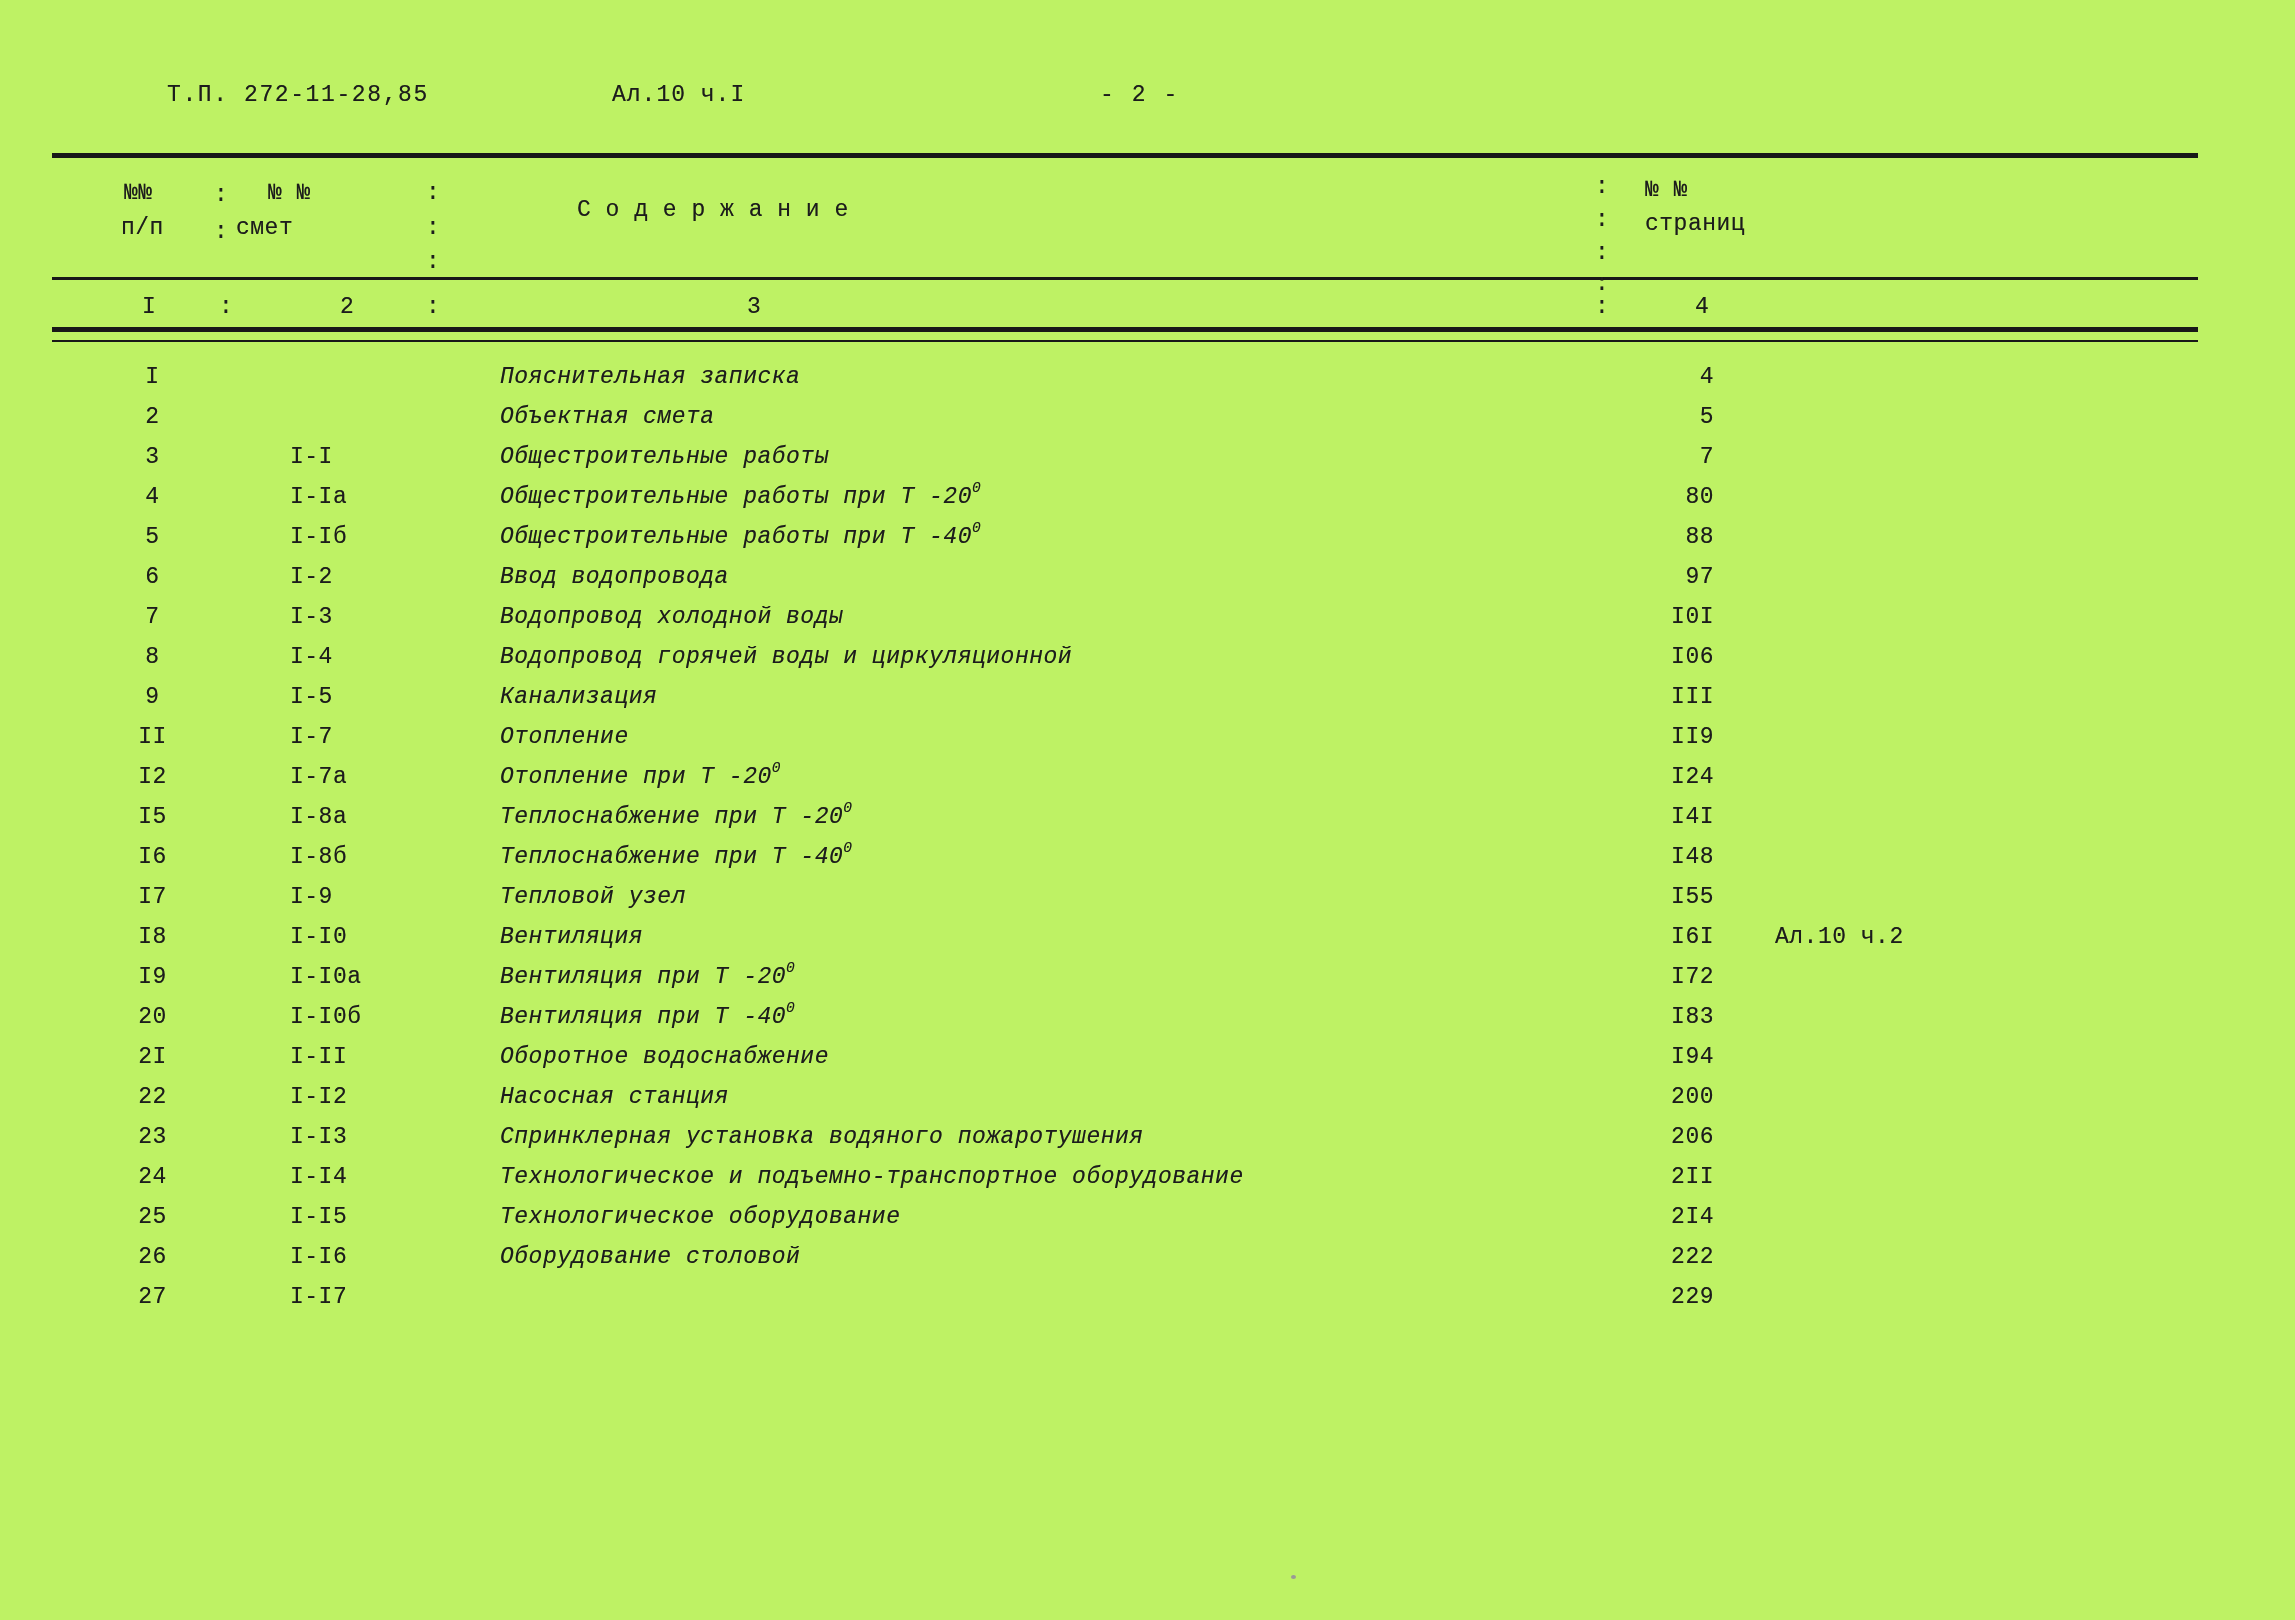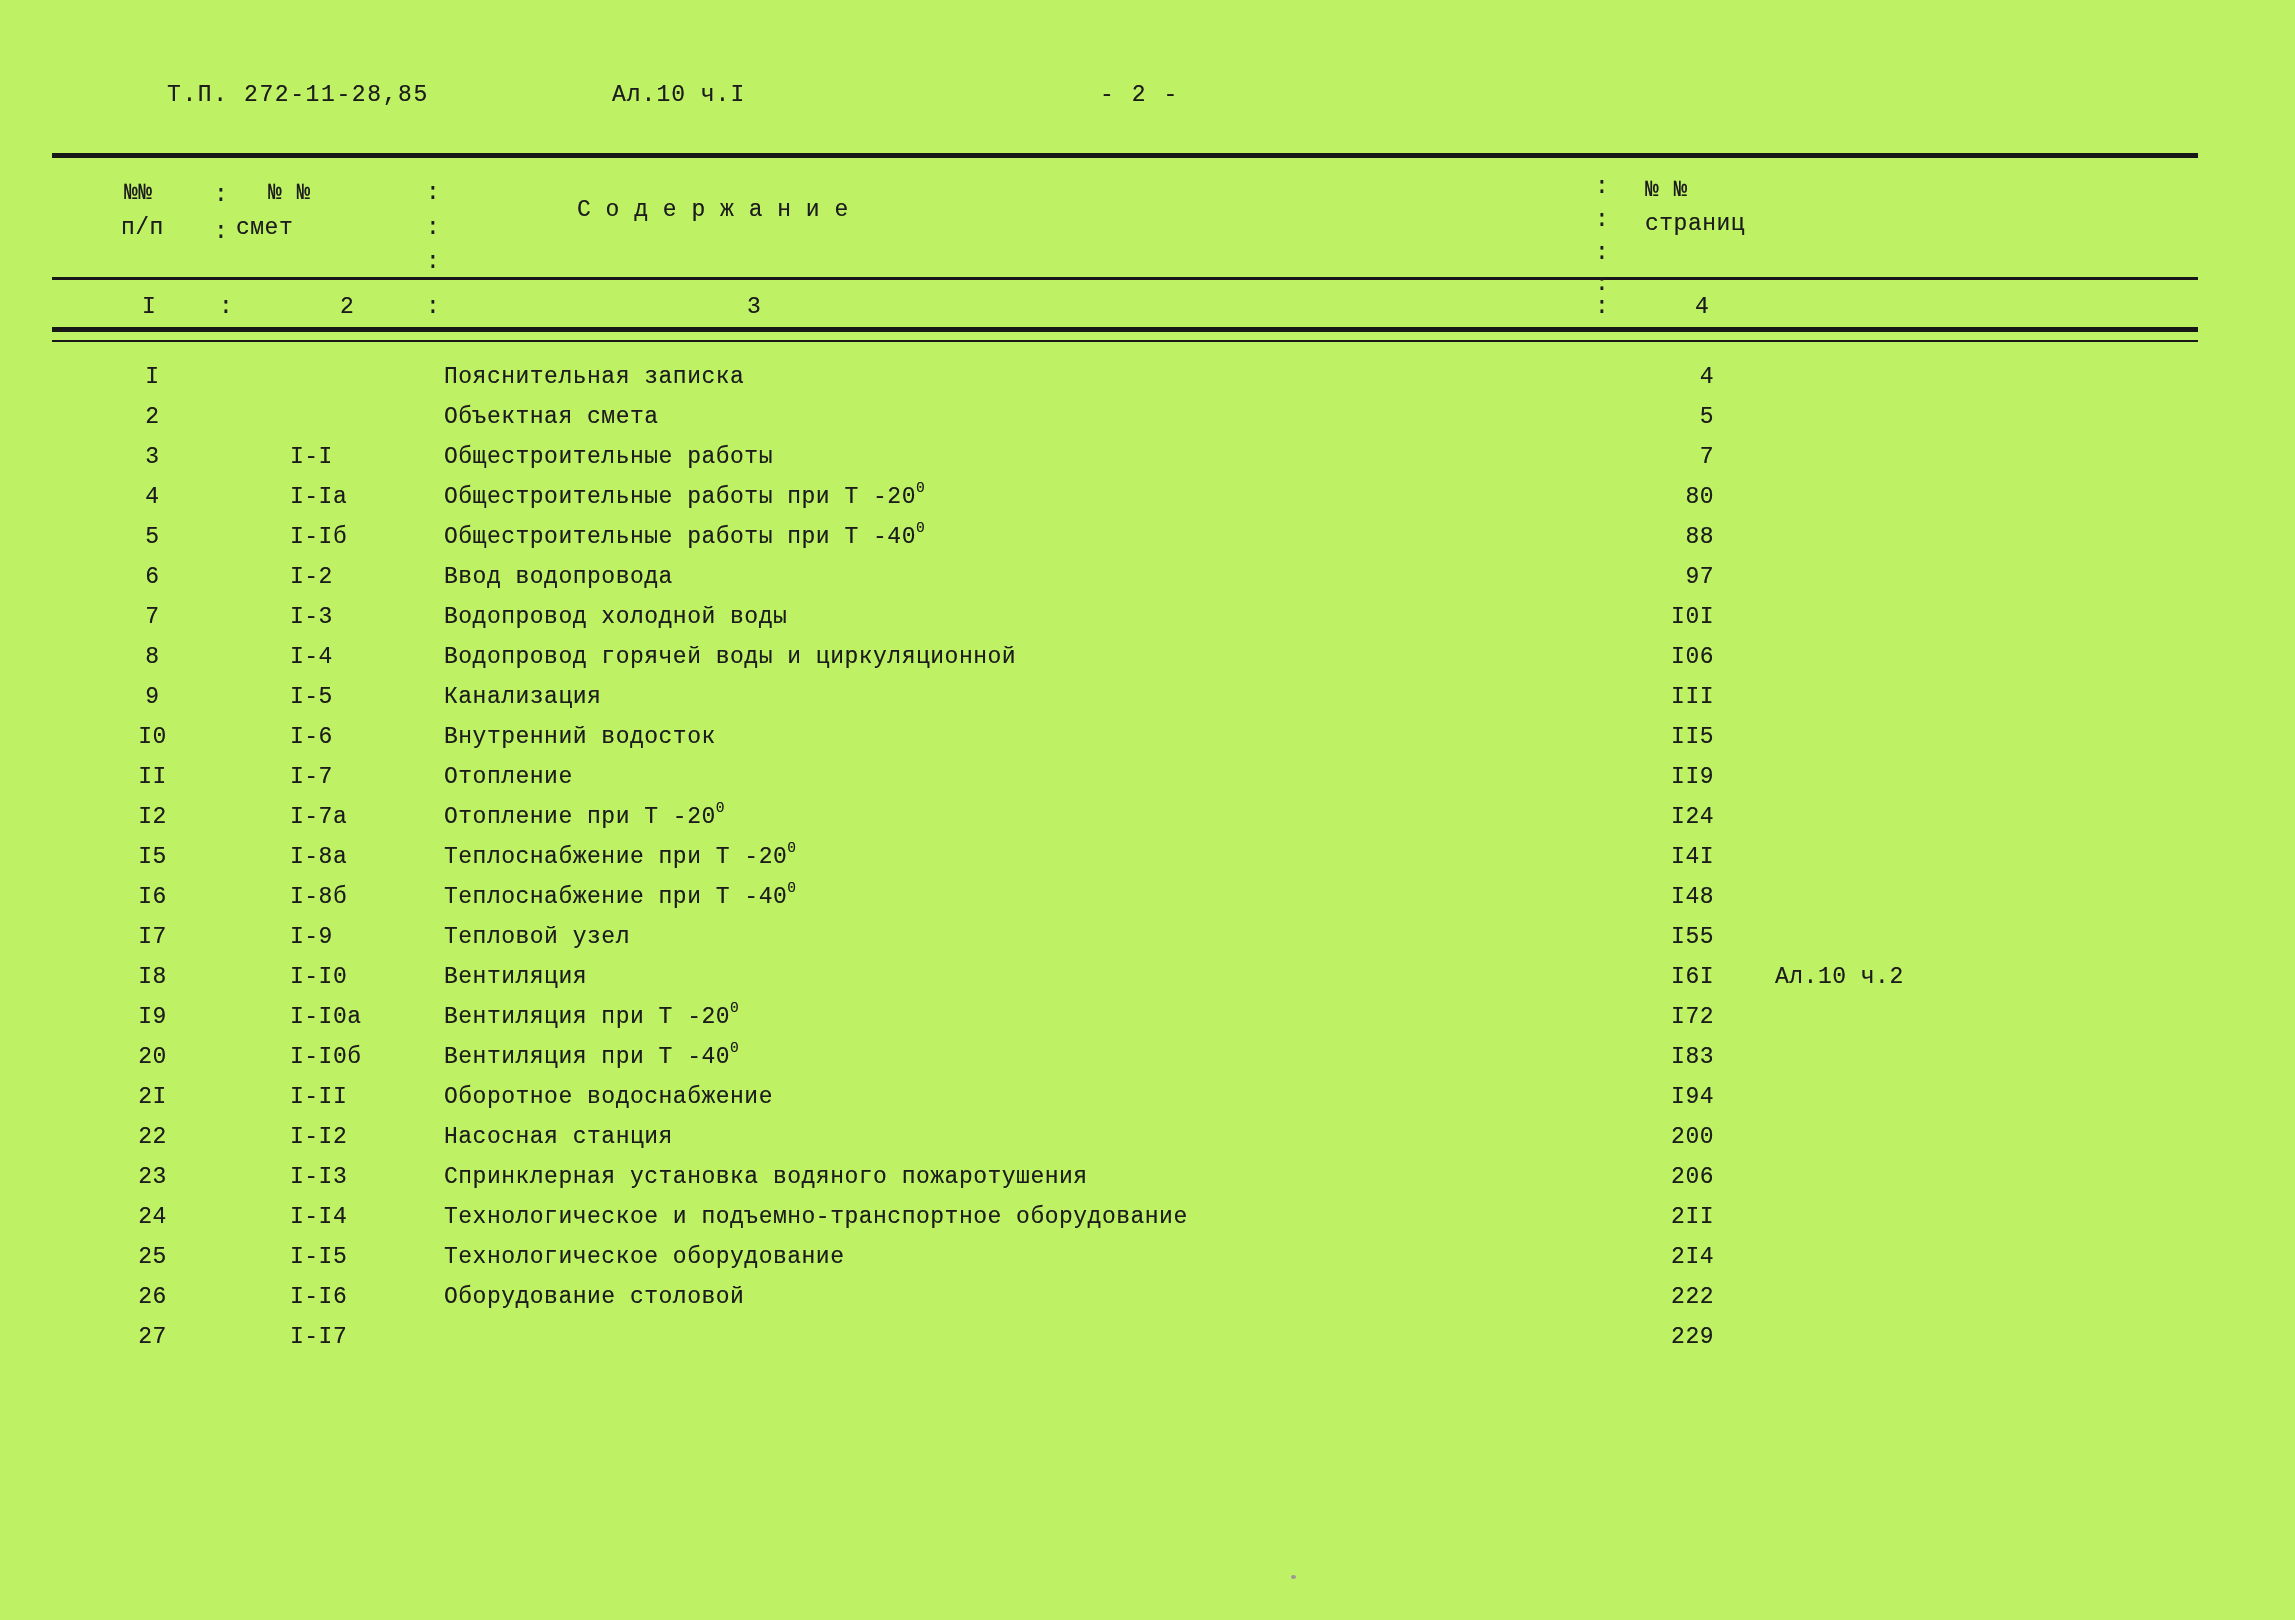--- a/index.html
+++ b/index.html
@@ -80,21 +80,21 @@
   .row {
     position: relative;
     height: 40px;
     font-size: 23px;
     letter-spacing: 0.5px;
     white-space: pre;
   }
   .row span { position: absolute; top: 4.2px; display: block; }
   .c-num   { left: 124px; width: 57px; text-align: center; }
   .c-smeta { left: 290px; }
-  .c-title { left: 444px; }
+  .c-title { left: 500px; font-style: italic; }
   .c-page  { left: 1589px; width: 125px; text-align: right; }
   .c-note  { left: 1775px; }
   .c-title sup {
     font-size: 14.6px;
     vertical-align: 11.5px;
     line-height: 0;
   }
 
   
   .speck {
@@ -149,21 +149,20 @@
   <div id="rows">
       <div class="row"><span class="c-num">I</span><span class="c-smeta"></span><span class="c-title">Пояснительная записка</span><span class="c-page">4</span></div>
       <div class="row"><span class="c-num">2</span><span class="c-smeta"></span><span class="c-title">Объектная смета</span><span class="c-page">5</span></div>
       <div class="row"><span class="c-num">3</span><span class="c-smeta">I-I</span><span class="c-title">Общестроительные работы</span><span class="c-page">7</span></div>
       <div class="row"><span class="c-num">4</span><span class="c-smeta">I-Iа</span><span class="c-title">Общестроительные работы при Т -20<sup>0</sup></span><span class="c-page">80</span></div>
       <div class="row"><span class="c-num">5</span><span class="c-smeta">I-Iб</span><span class="c-title">Общестроительные работы при Т -40<sup>0</sup></span><span class="c-page">88</span></div>
       <div class="row"><span class="c-num">6</span><span class="c-smeta">I-2</span><span class="c-title">Ввод водопровода</span><span class="c-page">97</span></div>
       <div class="row"><span class="c-num">7</span><span class="c-smeta">I-3</span><span class="c-title">Водопровод холодной воды</span><span class="c-page">I0I</span></div>
       <div class="row"><span class="c-num">8</span><span class="c-smeta">I-4</span><span class="c-title">Водопровод горячей воды и циркуляционной</span><span class="c-page">I06</span></div>
       <div class="row"><span class="c-num">9</span><span class="c-smeta">I-5</span><span class="c-title">Канализация</span><span class="c-page">III</span></div>
-      <div class="row"><span class="c-num">I0</span><span class="c-smeta">I-6</span><span class="c-title">Внутренний водосток</span><span class="c-page">II5</span></div>
       <div class="row"><span class="c-num">II</span><span class="c-smeta">I-7</span><span class="c-title">Отопление</span><span class="c-page">II9</span></div>
       <div class="row"><span class="c-num">I2</span><span class="c-smeta">I-7а</span><span class="c-title">Отопление при Т -20<sup>0</sup></span><span class="c-page">I24</span></div>
       <div class="row"><span class="c-num">I5</span><span class="c-smeta">I-8а</span><span class="c-title">Теплоснабжение при Т -20<sup>0</sup></span><span class="c-page">I4I</span></div>
       <div class="row"><span class="c-num">I6</span><span class="c-smeta">I-8б</span><span class="c-title">Теплоснабжение при Т -40<sup>0</sup></span><span class="c-page">I48</span></div>
       <div class="row"><span class="c-num">I7</span><span class="c-smeta">I-9</span><span class="c-title">Тепловой узел</span><span class="c-page">I55</span></div>
       <div class="row"><span class="c-num">I8</span><span class="c-smeta">I-I0</span><span class="c-title">Вентиляция</span><span class="c-page">I6I</span><span class="c-note">Ал.10 ч.2</span></div>
       <div class="row"><span class="c-num">I9</span><span class="c-smeta">I-I0а</span><span class="c-title">Вентиляция при Т -20<sup>0</sup></span><span class="c-page">I72</span></div>
       <div class="row"><span class="c-num">20</span><span class="c-smeta">I-I0б</span><span class="c-title">Вентиляция при Т -40<sup>0</sup></span><span class="c-page">I83</span></div>
       <div class="row"><span class="c-num">2I</span><span class="c-smeta">I-II</span><span class="c-title">Оборотное водоснабжение</span><span class="c-page">I94</span></div>
       <div class="row"><span class="c-num">22</span><span class="c-smeta">I-I2</span><span class="c-title">Насосная станция</span><span class="c-page">200</span></div>

